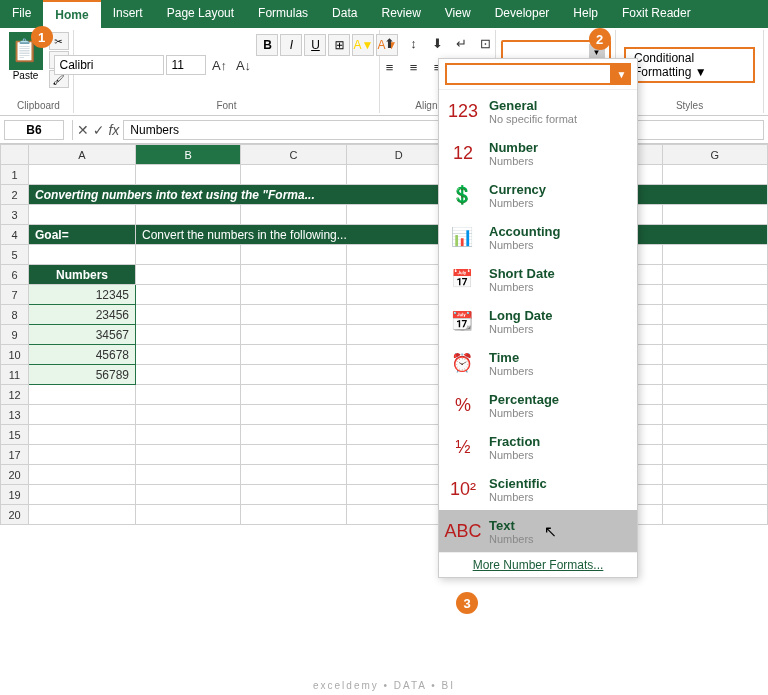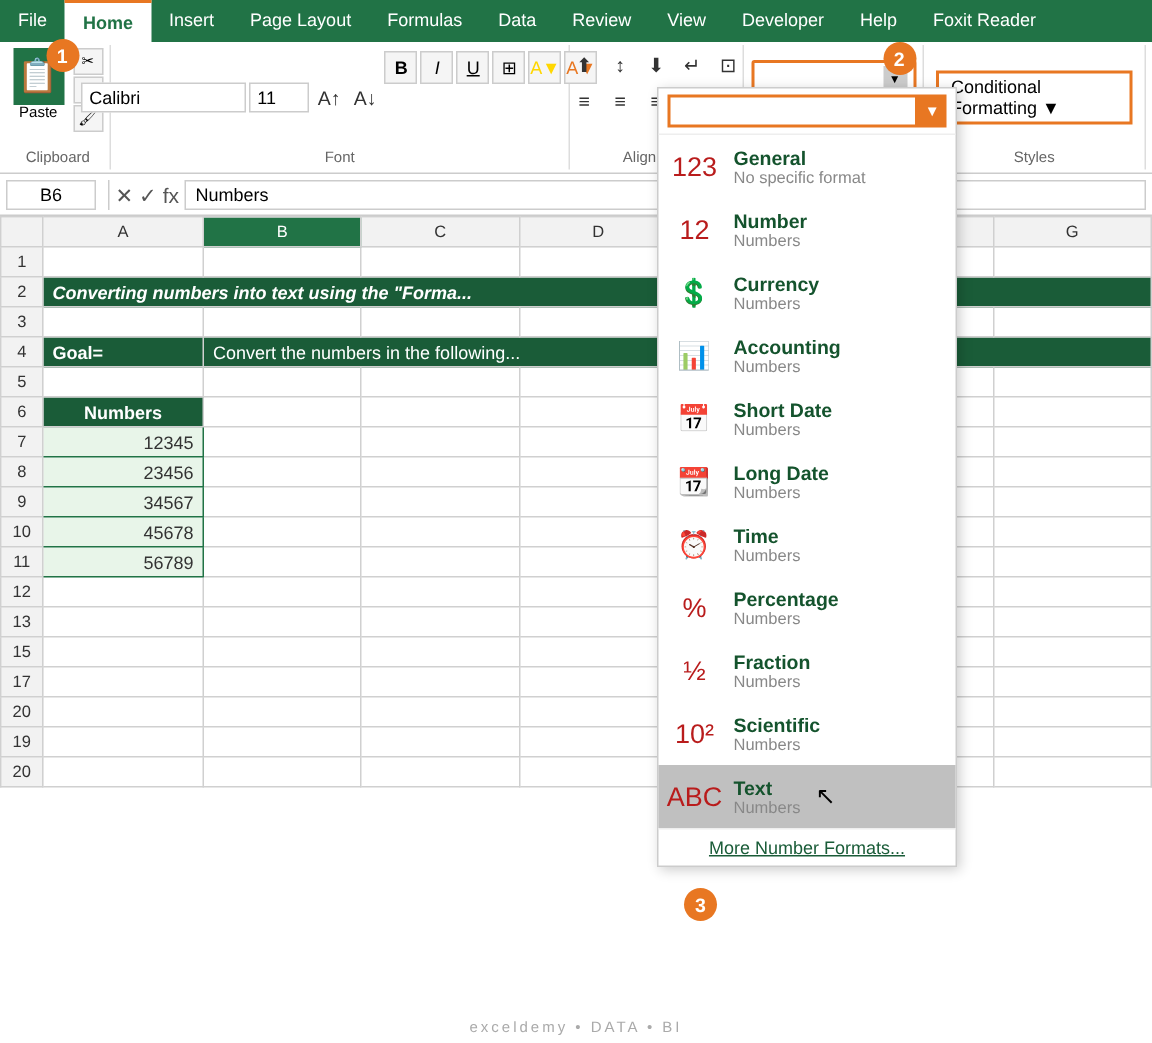--- a/index.html
+++ b/index.html
@@ -117,20 +117,21 @@
       background: #fff;
       height: 28px;
     }
     .cell-ref-box {
       border: 1px solid #ccc;
       width: 60px;
       padding: 2px 4px;
       font-size: 12px;
       text-align: center;
       margin-right: 4px;
+      font-weight: bold;
     }
     .formula-divider { width: 1px; background: #ccc; height: 20px; margin: 0 4px; }
     .formula-icons { display: flex; gap: 4px; align-items: center; color: #555; margin-right: 4px; font-size: 14px; }
     .formula-input {
       flex: 1;
       border: 1px solid #ccc;
       padding: 2px 6px;
       font-size: 12px;
     }
     .spreadsheet { width: 100%; border-collapse: collapse; }
@@ -399,21 +400,21 @@
       <div class="ribbon-group-label">Styles</div>
     </div>
   </div>
 
   <div class="formula-bar">
     <input class="cell-ref-box" value="B6" style="">
     <div class="formula-divider"></div>
     <div class="formula-icons">
       <span style="cursor:pointer;">✕</span>
       <span style="cursor:pointer;">✓</span>
-      <span style="cursor:pointer; ">fx</span>
+      <span style="cursor:pointer; font-style:italic;">fx</span>
     </div>
     <div class="formula-input" style="border:1px solid #ccc; padding:2px 6px; flex:1; font-size:12px;">Numbers</div>
   </div>
 
   <div class="main-area">
     <div class="spreadsheet-wrapper">
       <table class="spreadsheet">
         <thead>
           <tr>
             <th class="row-header"></th>

